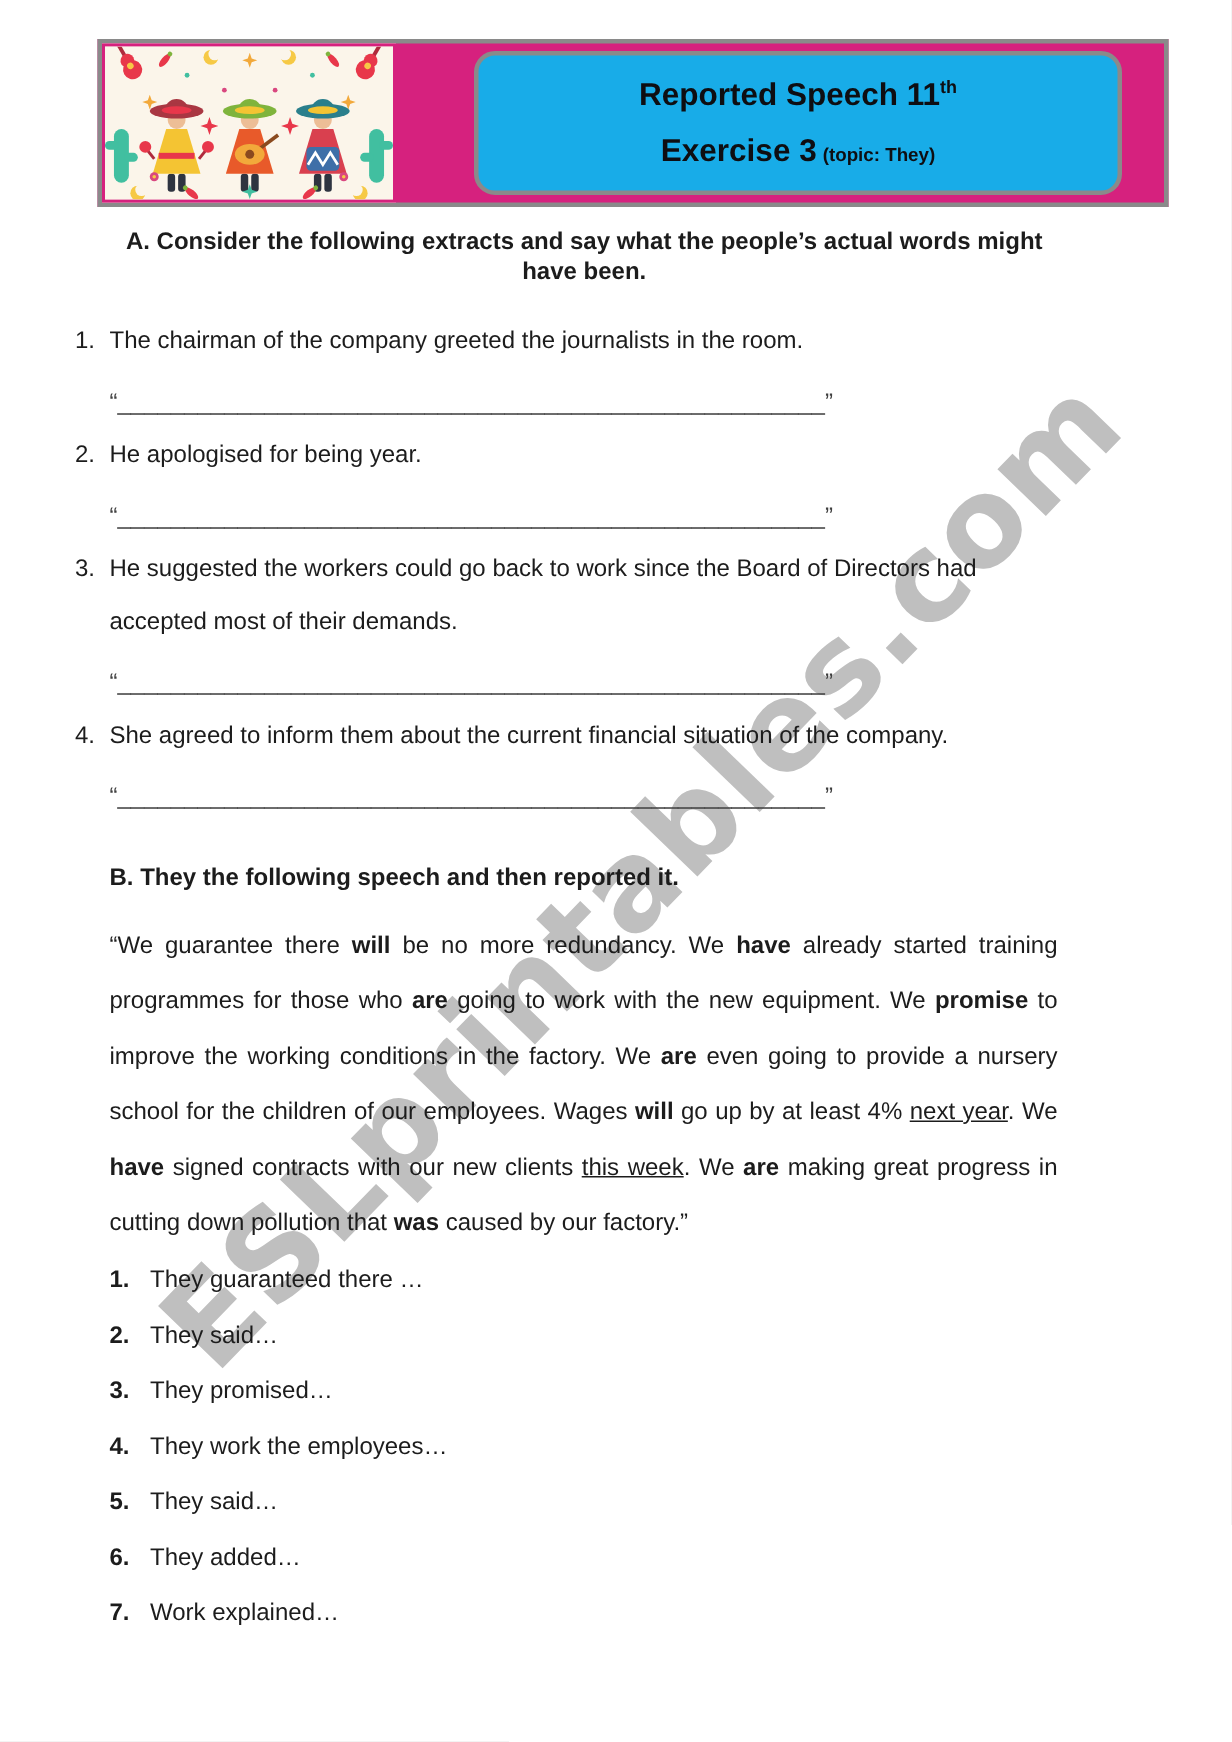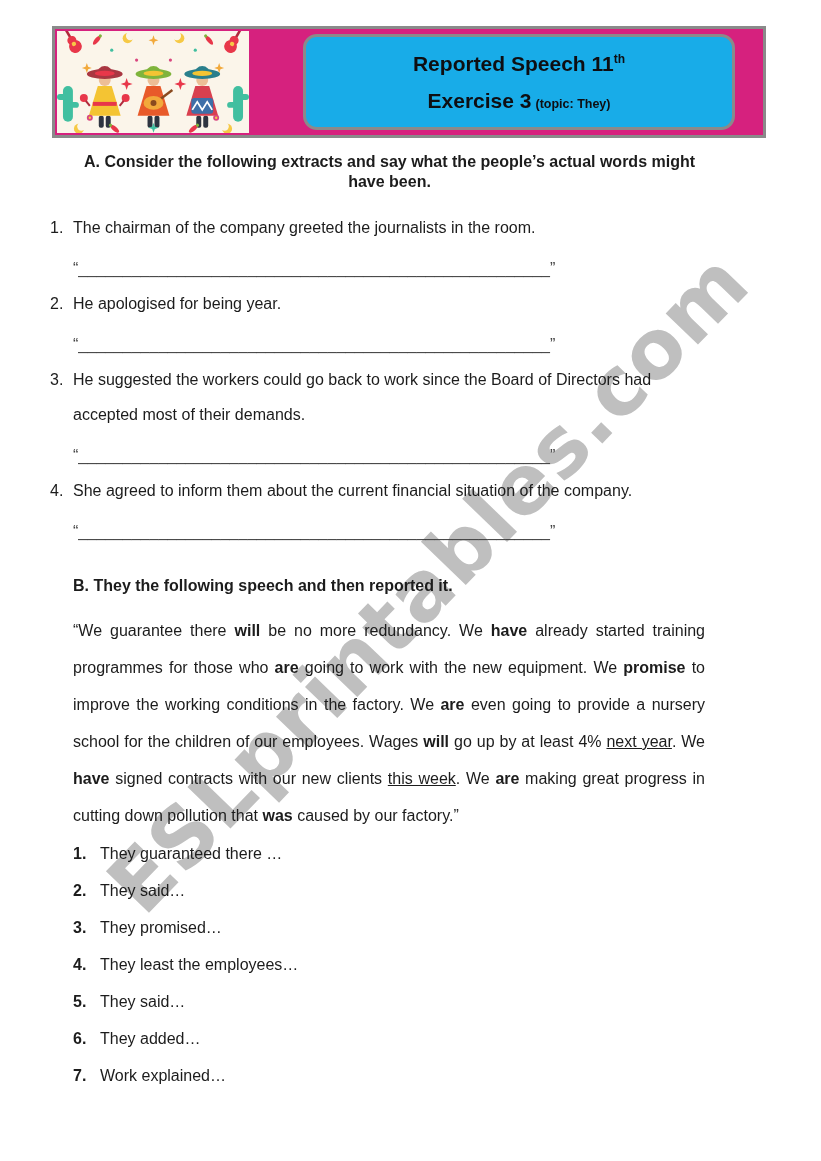--- a/index.html
+++ b/index.html
@@ -30,21 +30,21 @@
     font-size:82px;
     letter-spacing:1px;
     color:var(--wm-gray);
     white-space:nowrap;
     z-index:1;
     user-select:none;
   }
   
   .banner{
     position:absolute;
-    left:52px;top:26px;
+    left:65px;top:26px;
     width:714px;height:112px;
     background:var(--pink);
     border:3px solid var(--border-gray);
     display:flex;
     z-index:3;
   }
   .banner-art{
     width:196px;height:100%;
     flex:none;
     background:#FBF5EA;
@@ -285,21 +285,21 @@
         <div class="b-item">
           <span class="b-num">2.</span>
           <span class="b-text">They said…</span>
         </div>
         <div class="b-item">
           <span class="b-num">3.</span>
           <span class="b-text">They promised…</span>
         </div>
         <div class="b-item">
           <span class="b-num">4.</span>
-          <span class="b-text">They least the employees…</span>
+          <span class="b-text">They work the employees…</span>
         </div>
         <div class="b-item">
           <span class="b-num">5.</span>
           <span class="b-text">They said…</span>
         </div>
         <div class="b-item">
           <span class="b-num">6.</span>
           <span class="b-text">They added…</span>
         </div>
         <div class="b-item">

